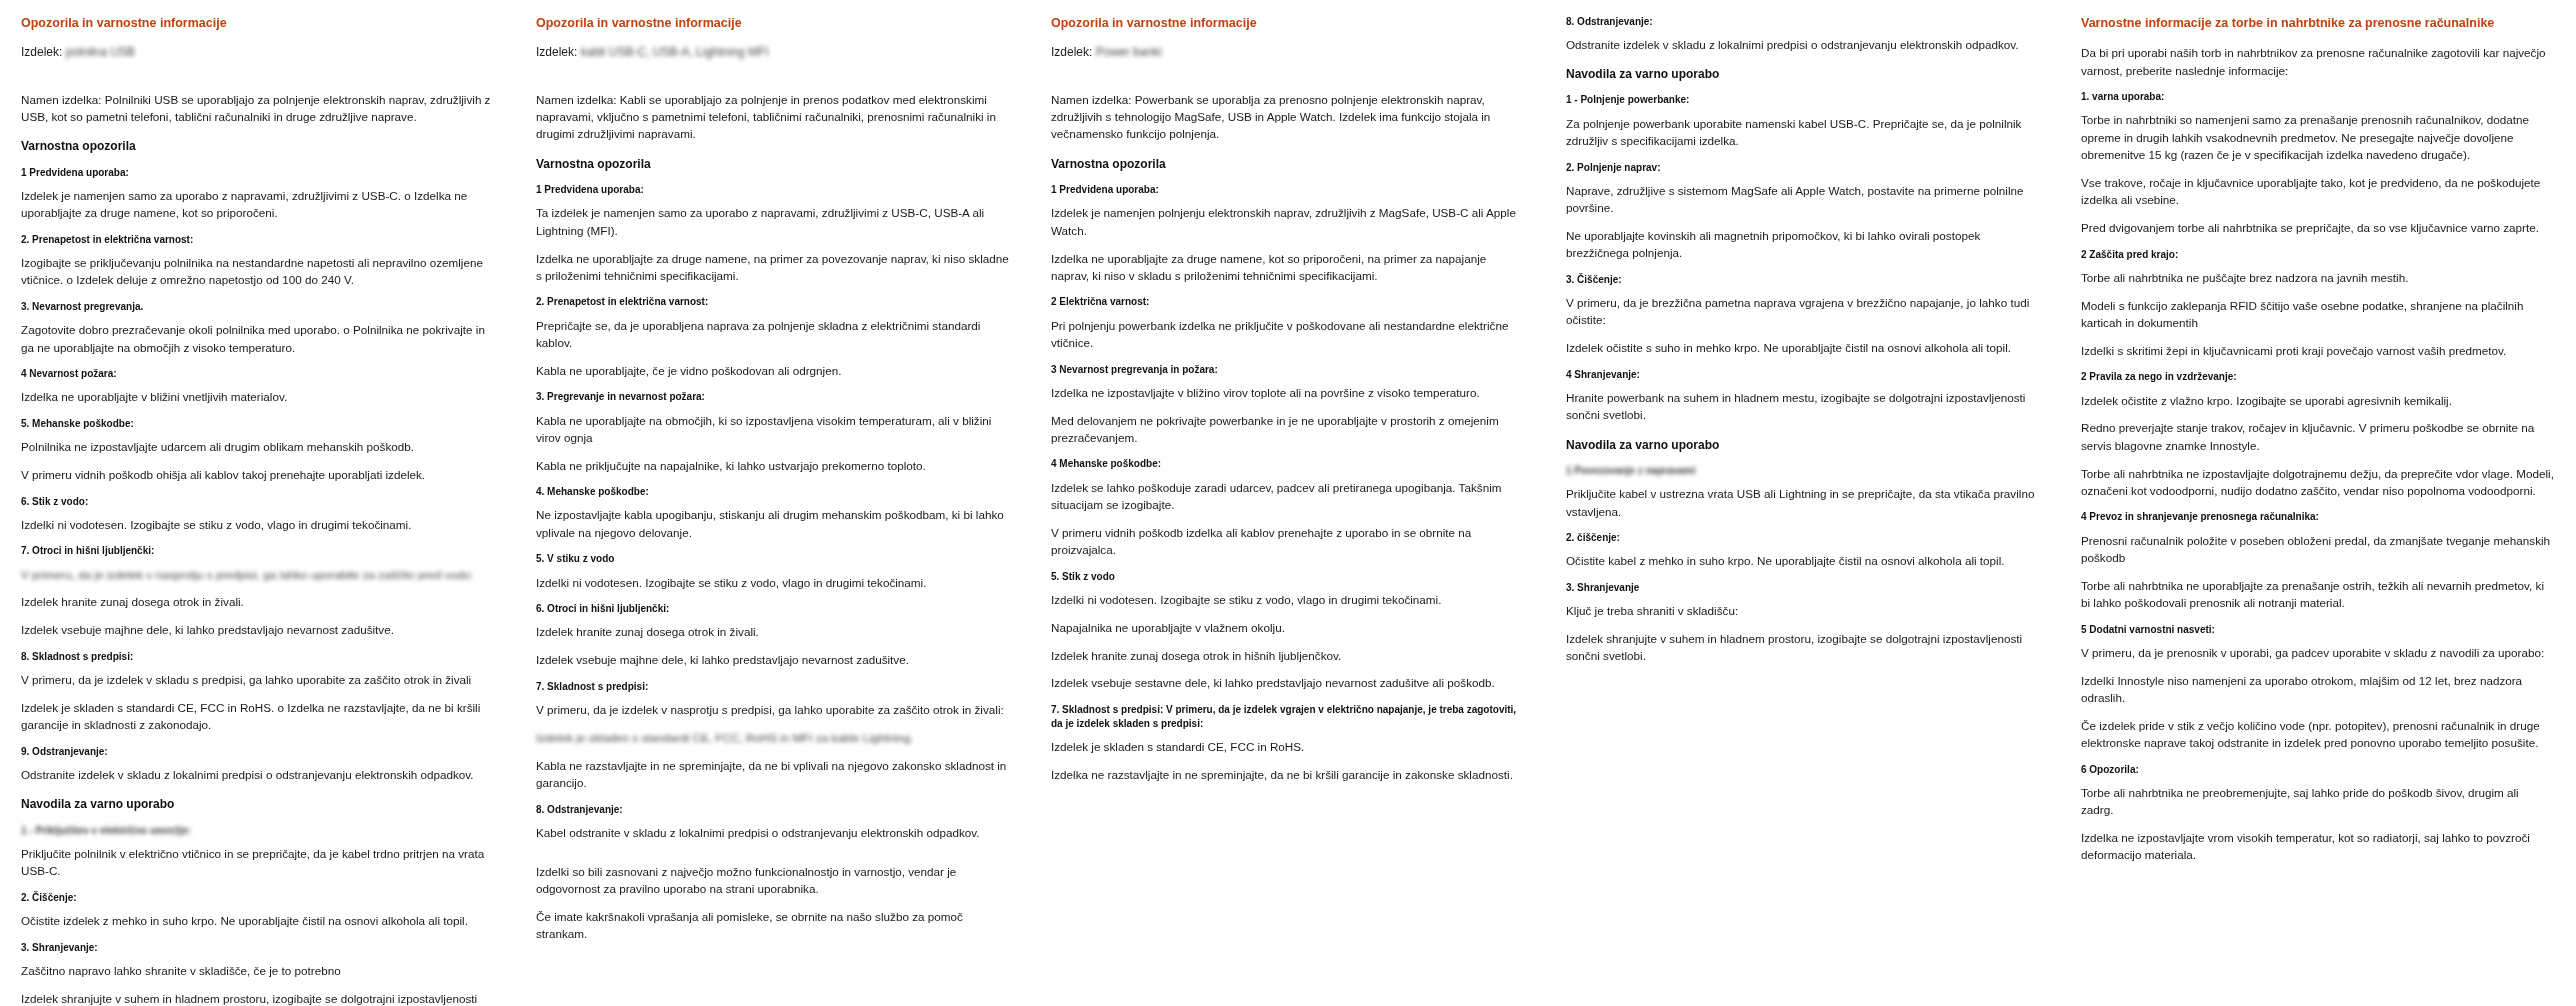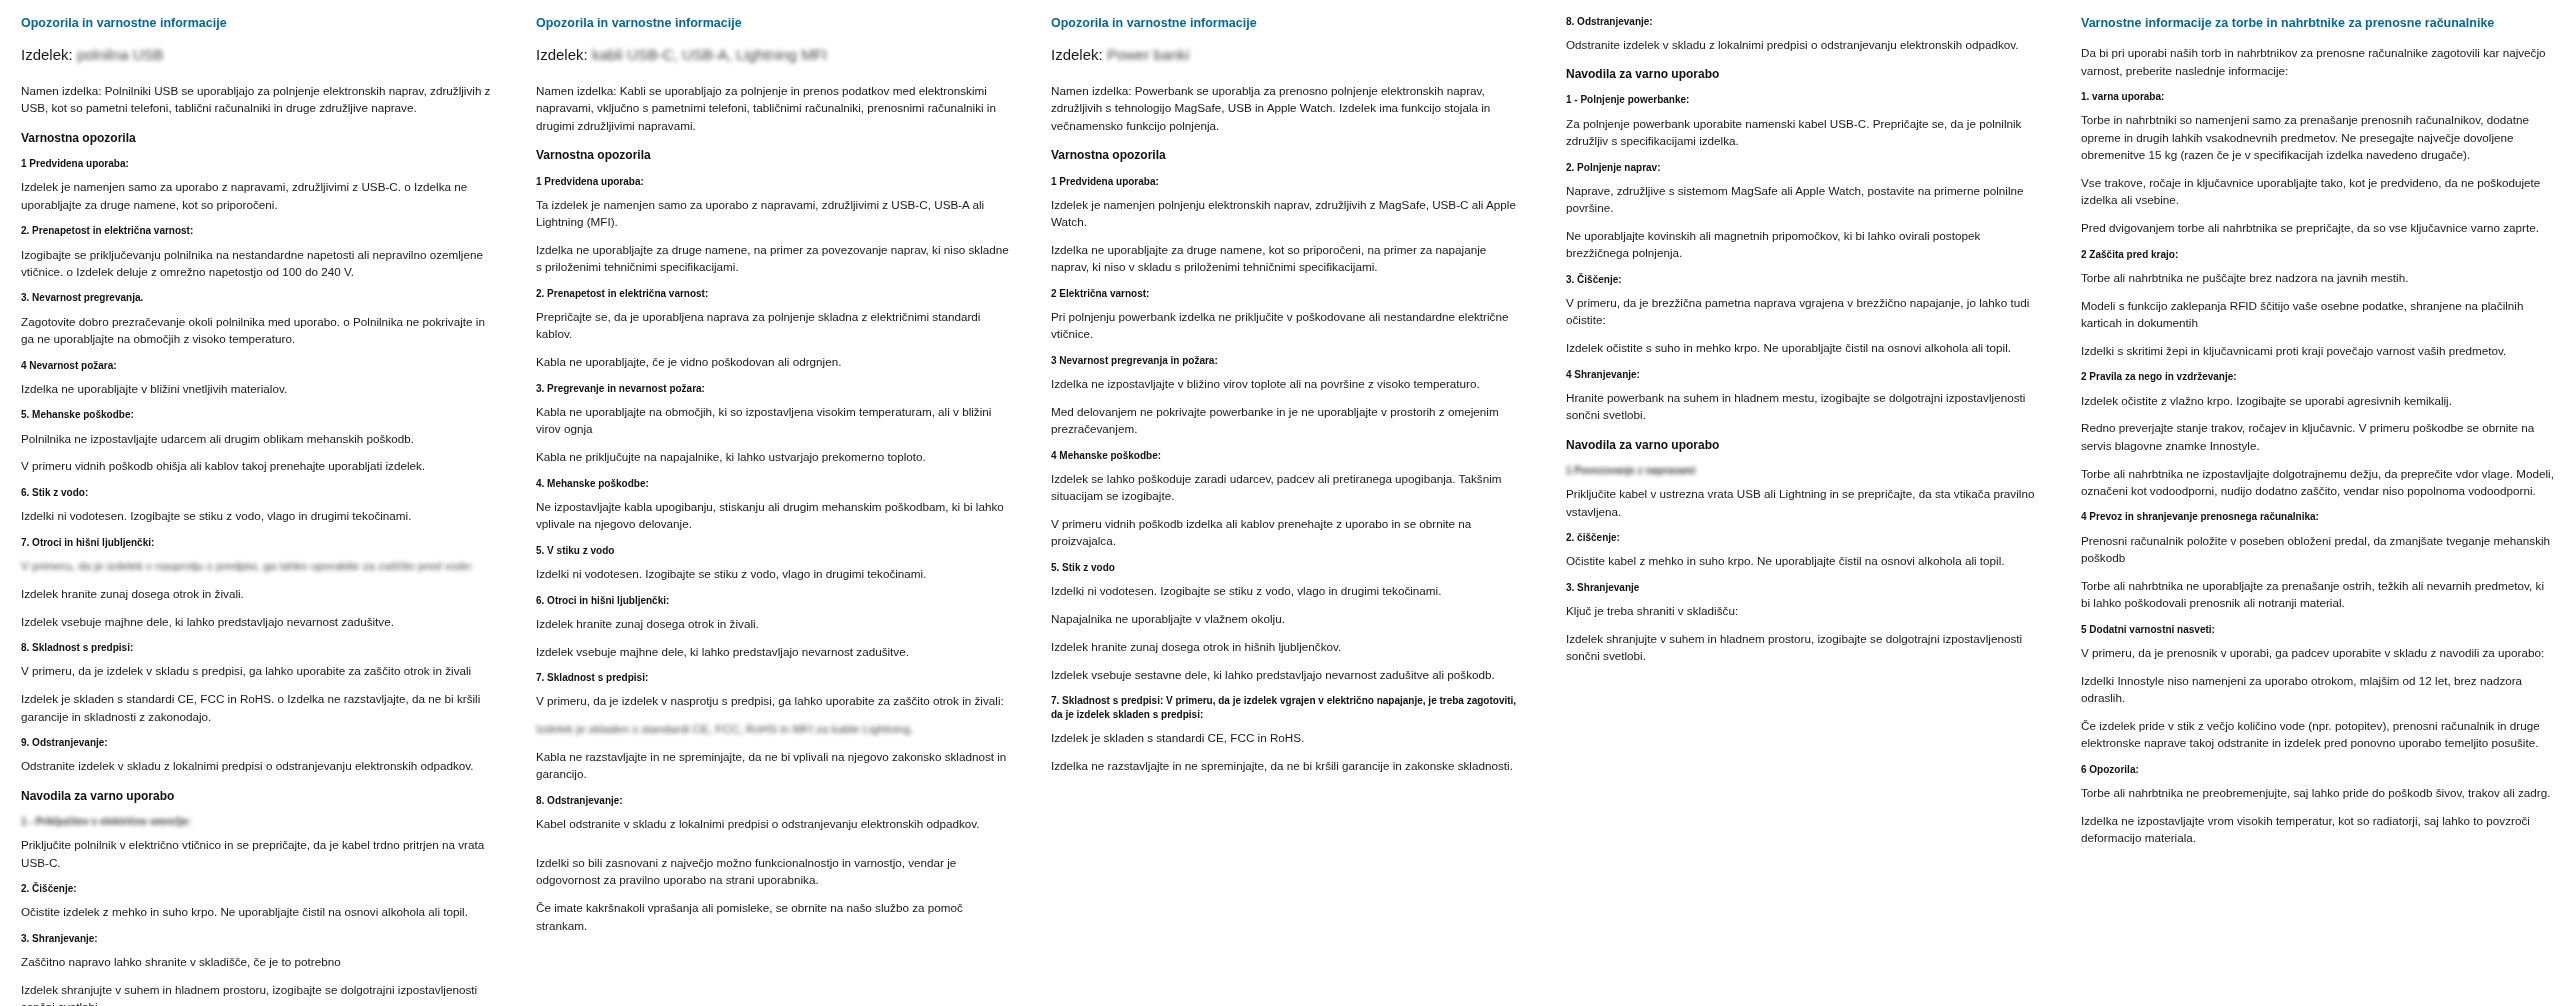--- a/index.html
+++ b/index.html
@@ -26,26 +26,26 @@
     box-sizing: border-box;
     padding: 0 21px 0 21px;
     width: 515px;
     flex: 0 0 515px;
   }
   .col-title {
     font-size: 12.5px;
     font-weight: bold;
     line-height: 1.35;
     margin: 0 0 13px 0;
-    color: #0369a1;
+    color: #c2410c;
   }
   .lead {
-    font-size: 15px;
+    font-size: 12px;
     line-height: 1.45;
-    margin: 0 0 16px 0;
+    margin: 0 0 29px 0;
     color: #1a1a1a;
   }
   .lead .lead-label {
     font-weight: normal;
   }
   .blurred {
     filter: blur(1.9px);
     opacity: 0.82;
   }
   .section-head {
@@ -267,18 +267,18 @@
     <div class="sub-head">4 Prevoz in shranjevanje prenosnega računalnika:</div>
     <div class="para">Prenosni računalnik položite v poseben obloženi predal, da zmanjšate tveganje mehanskih poškodb</div>
     <div class="para">Torbe ali nahrbtnika ne uporabljajte za prenašanje ostrih, težkih ali nevarnih predmetov, ki bi lahko poškodovali prenosnik ali notranji material.</div>
 
     <div class="sub-head">5 Dodatni varnostni nasveti:</div>
     <div class="para">V primeru, da je prenosnik v uporabi, ga padcev uporabite v skladu z navodili za uporabo:</div>
     <div class="para">Izdelki Innostyle niso namenjeni za uporabo otrokom, mlajšim od 12 let, brez nadzora odraslih.</div>
     <div class="para">Če izdelek pride v stik z večjo količino vode (npr. potopitev), prenosni računalnik in druge elektronske naprave takoj odstranite in izdelek pred ponovno uporabo temeljito posušite.</div>
 
     <div class="sub-head">6 Opozorila:</div>
-    <div class="para">Torbe ali nahrbtnika ne preobremenjujte, saj lahko pride do poškodb šivov, trakov ali zadrg.</div>
+    <div class="para">Torbe ali nahrbtnika ne preobremenjujte, saj lahko pride do poškodb šivov, drugim ali zadrg.</div>
     <div class="para">Izdelka ne izpostavljajte vrom visokih temperatur, kot so radiatorji, saj lahko to povzroči deformacijo materiala.</div>
   </div>
 
 </div>
 
 
 </body></html>

